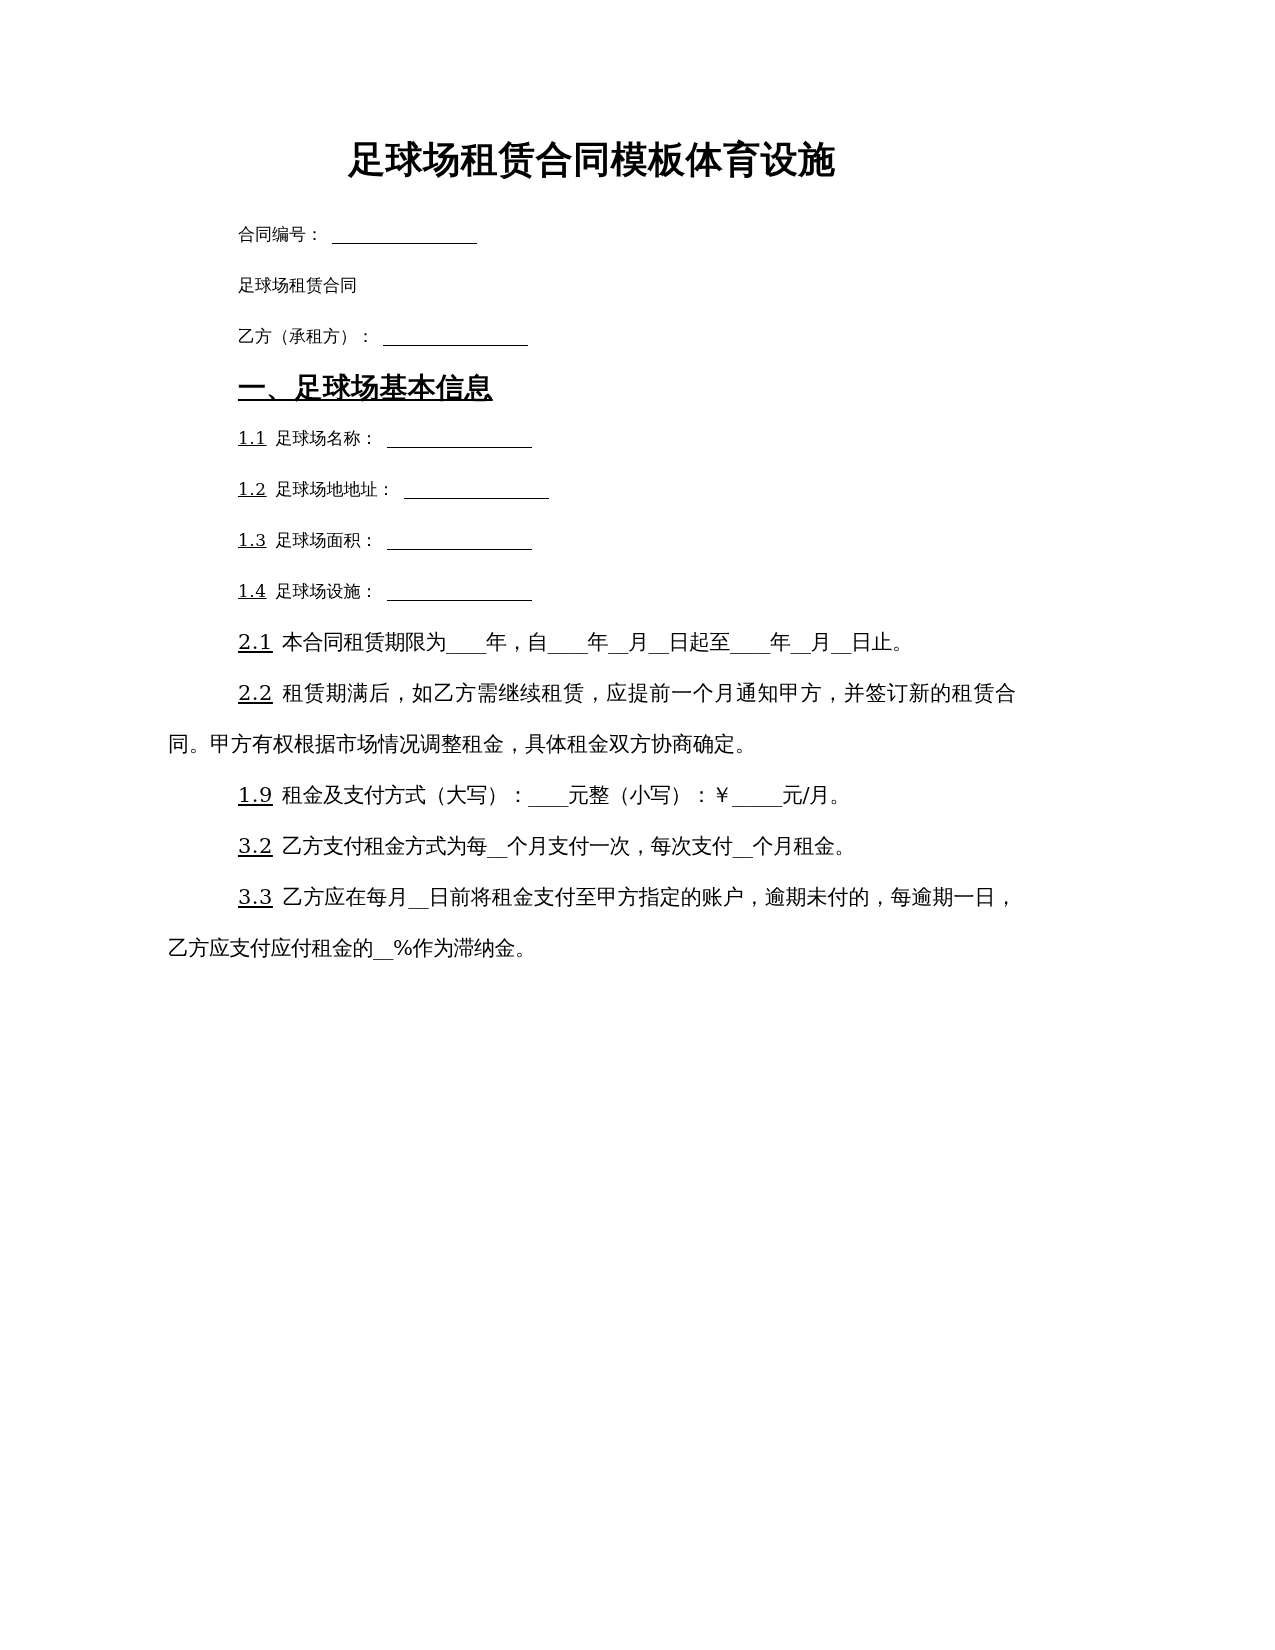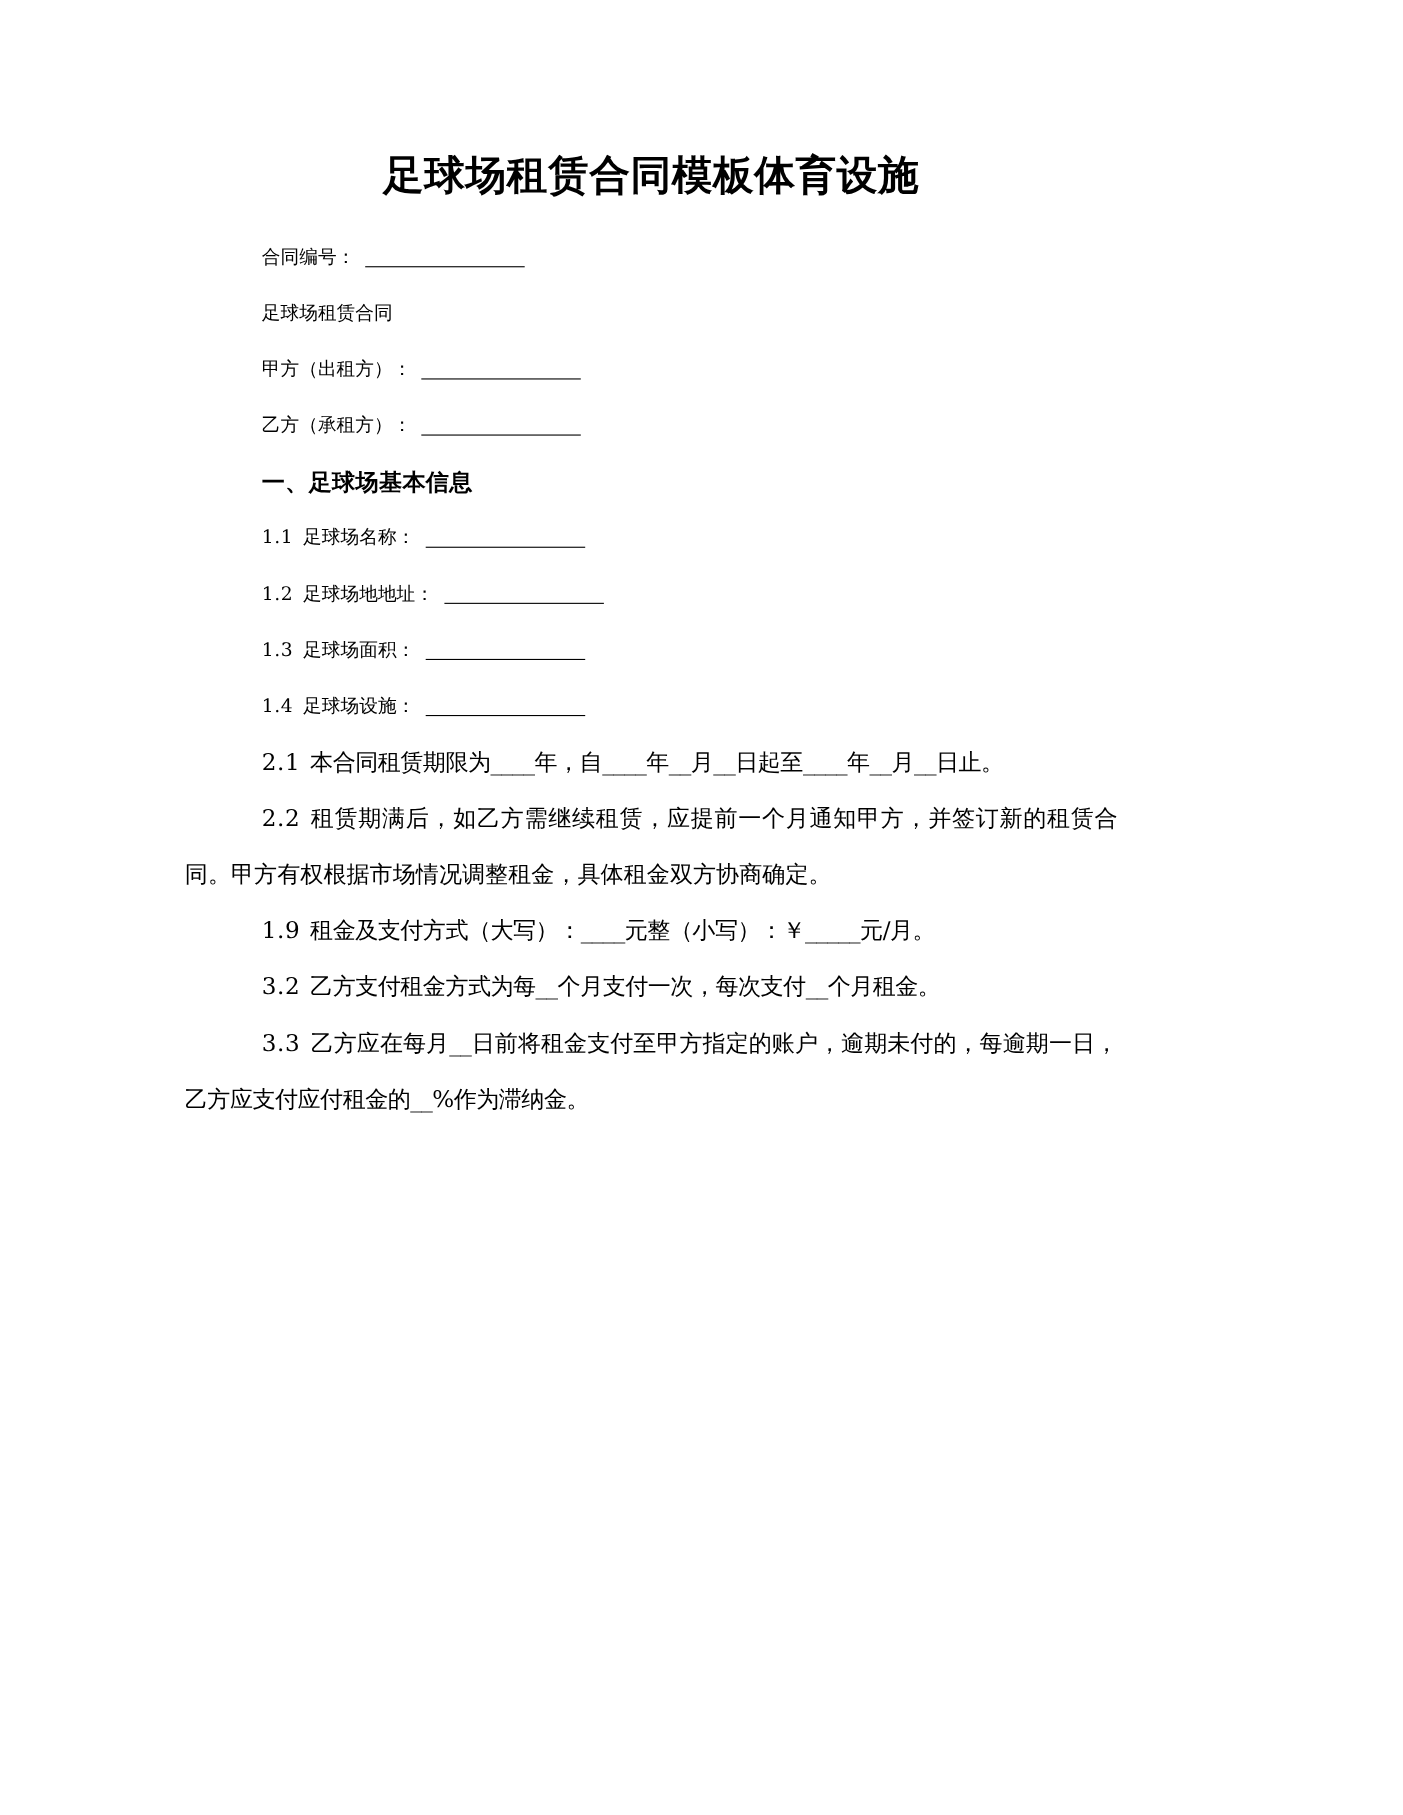--- a/index.html
+++ b/index.html
@@ -54,41 +54,43 @@
     line-height: 51px;
     margin: 0;
     padding-left: 70px;
     white-space: nowrap;
   }
 
   
   .heading {
     font-family: "DejaVu Sans", "Liberation Sans", sans-serif;
     font-weight: bold;
-    font-size: 21px;
+    font-size: 28px;
     line-height: 51px;
     margin: 0;
     padding-left: 70px;
     white-space: nowrap;
     letter-spacing: 0.3px;
+    text-decoration: underline;
   }
 
   
   .para-indent {
     font-size: 21px;
     line-height: 51px;
     margin: 0;
     text-align: justify;
     text-justify: inter-ideograph;
     text-indent: 70px;
     word-break: break-all;
   }
 
   .num {
     letter-spacing: 0.5px;
+    text-decoration: underline;
   }
 
   
   .blank {
     display: inline-block;
     border-bottom: 1.6px solid #000;
     vertical-align: -4px;
   }
   .blank-lg { width: 145px; }
 
@@ -102,21 +104,20 @@
 
 <div class="page">
   <div class="content">
 
     <h1 class="doc-title">足球场租赁合同模板体育设施</h1>
 
     <p class="line"><span>合同编号：</span><span class="gapsp"></span><span class="blank blank-lg"></span></p>
 
     <p class="line">足球场租赁合同</p>
 
-    <p class="line"><span>甲方（出租方）：</span><span class="gapsp"></span><span class="blank blank-lg"></span></p>
 
     <p class="line"><span>乙方（承租方）：</span><span class="gapsp"></span><span class="blank blank-lg"></span></p>
 
     <p class="heading">一、足球场基本信息</p>
 
     <p class="line"><span class="num">1.1</span><span class="gapsp"></span><span>足球场名称：</span><span class="gapsp"></span><span class="blank blank-lg"></span></p>
 
     <p class="line"><span class="num">1.2</span><span class="gapsp"></span><span>足球场地地址：</span><span class="gapsp"></span><span class="blank blank-lg"></span></p>
 
     <p class="line"><span class="num">1.3</span><span class="gapsp"></span><span>足球场面积：</span><span class="gapsp"></span><span class="blank blank-lg"></span></p>

